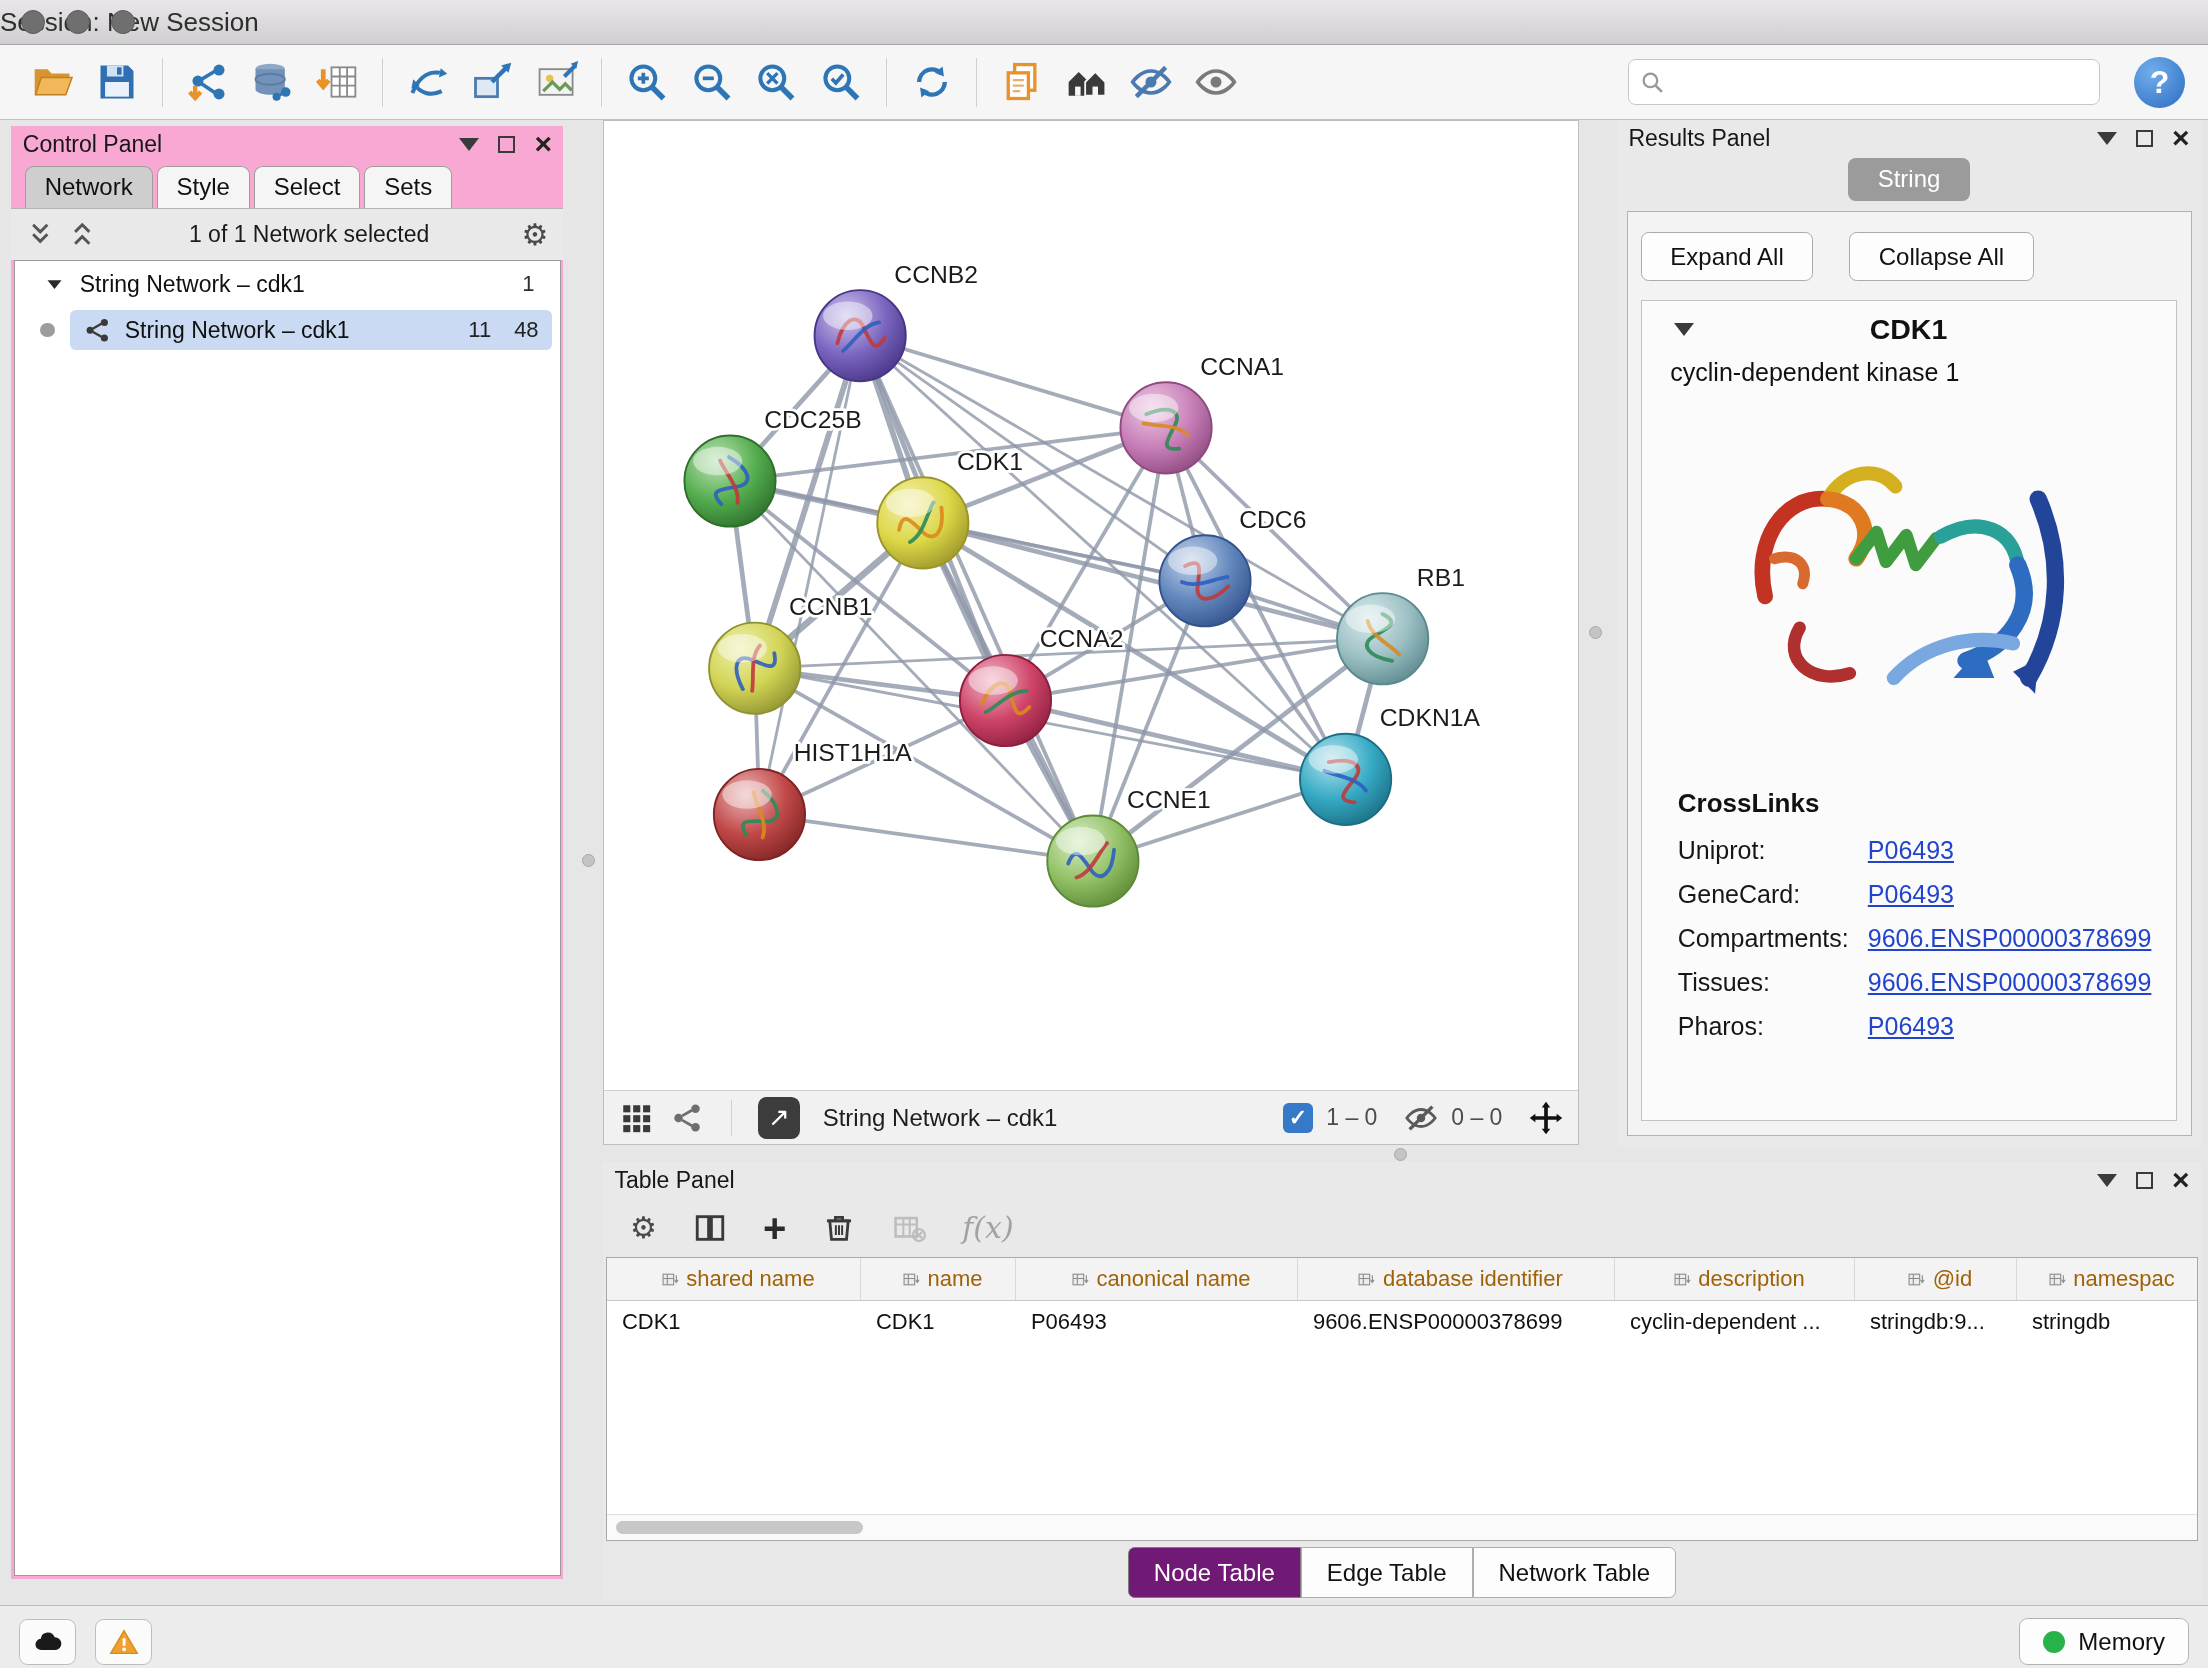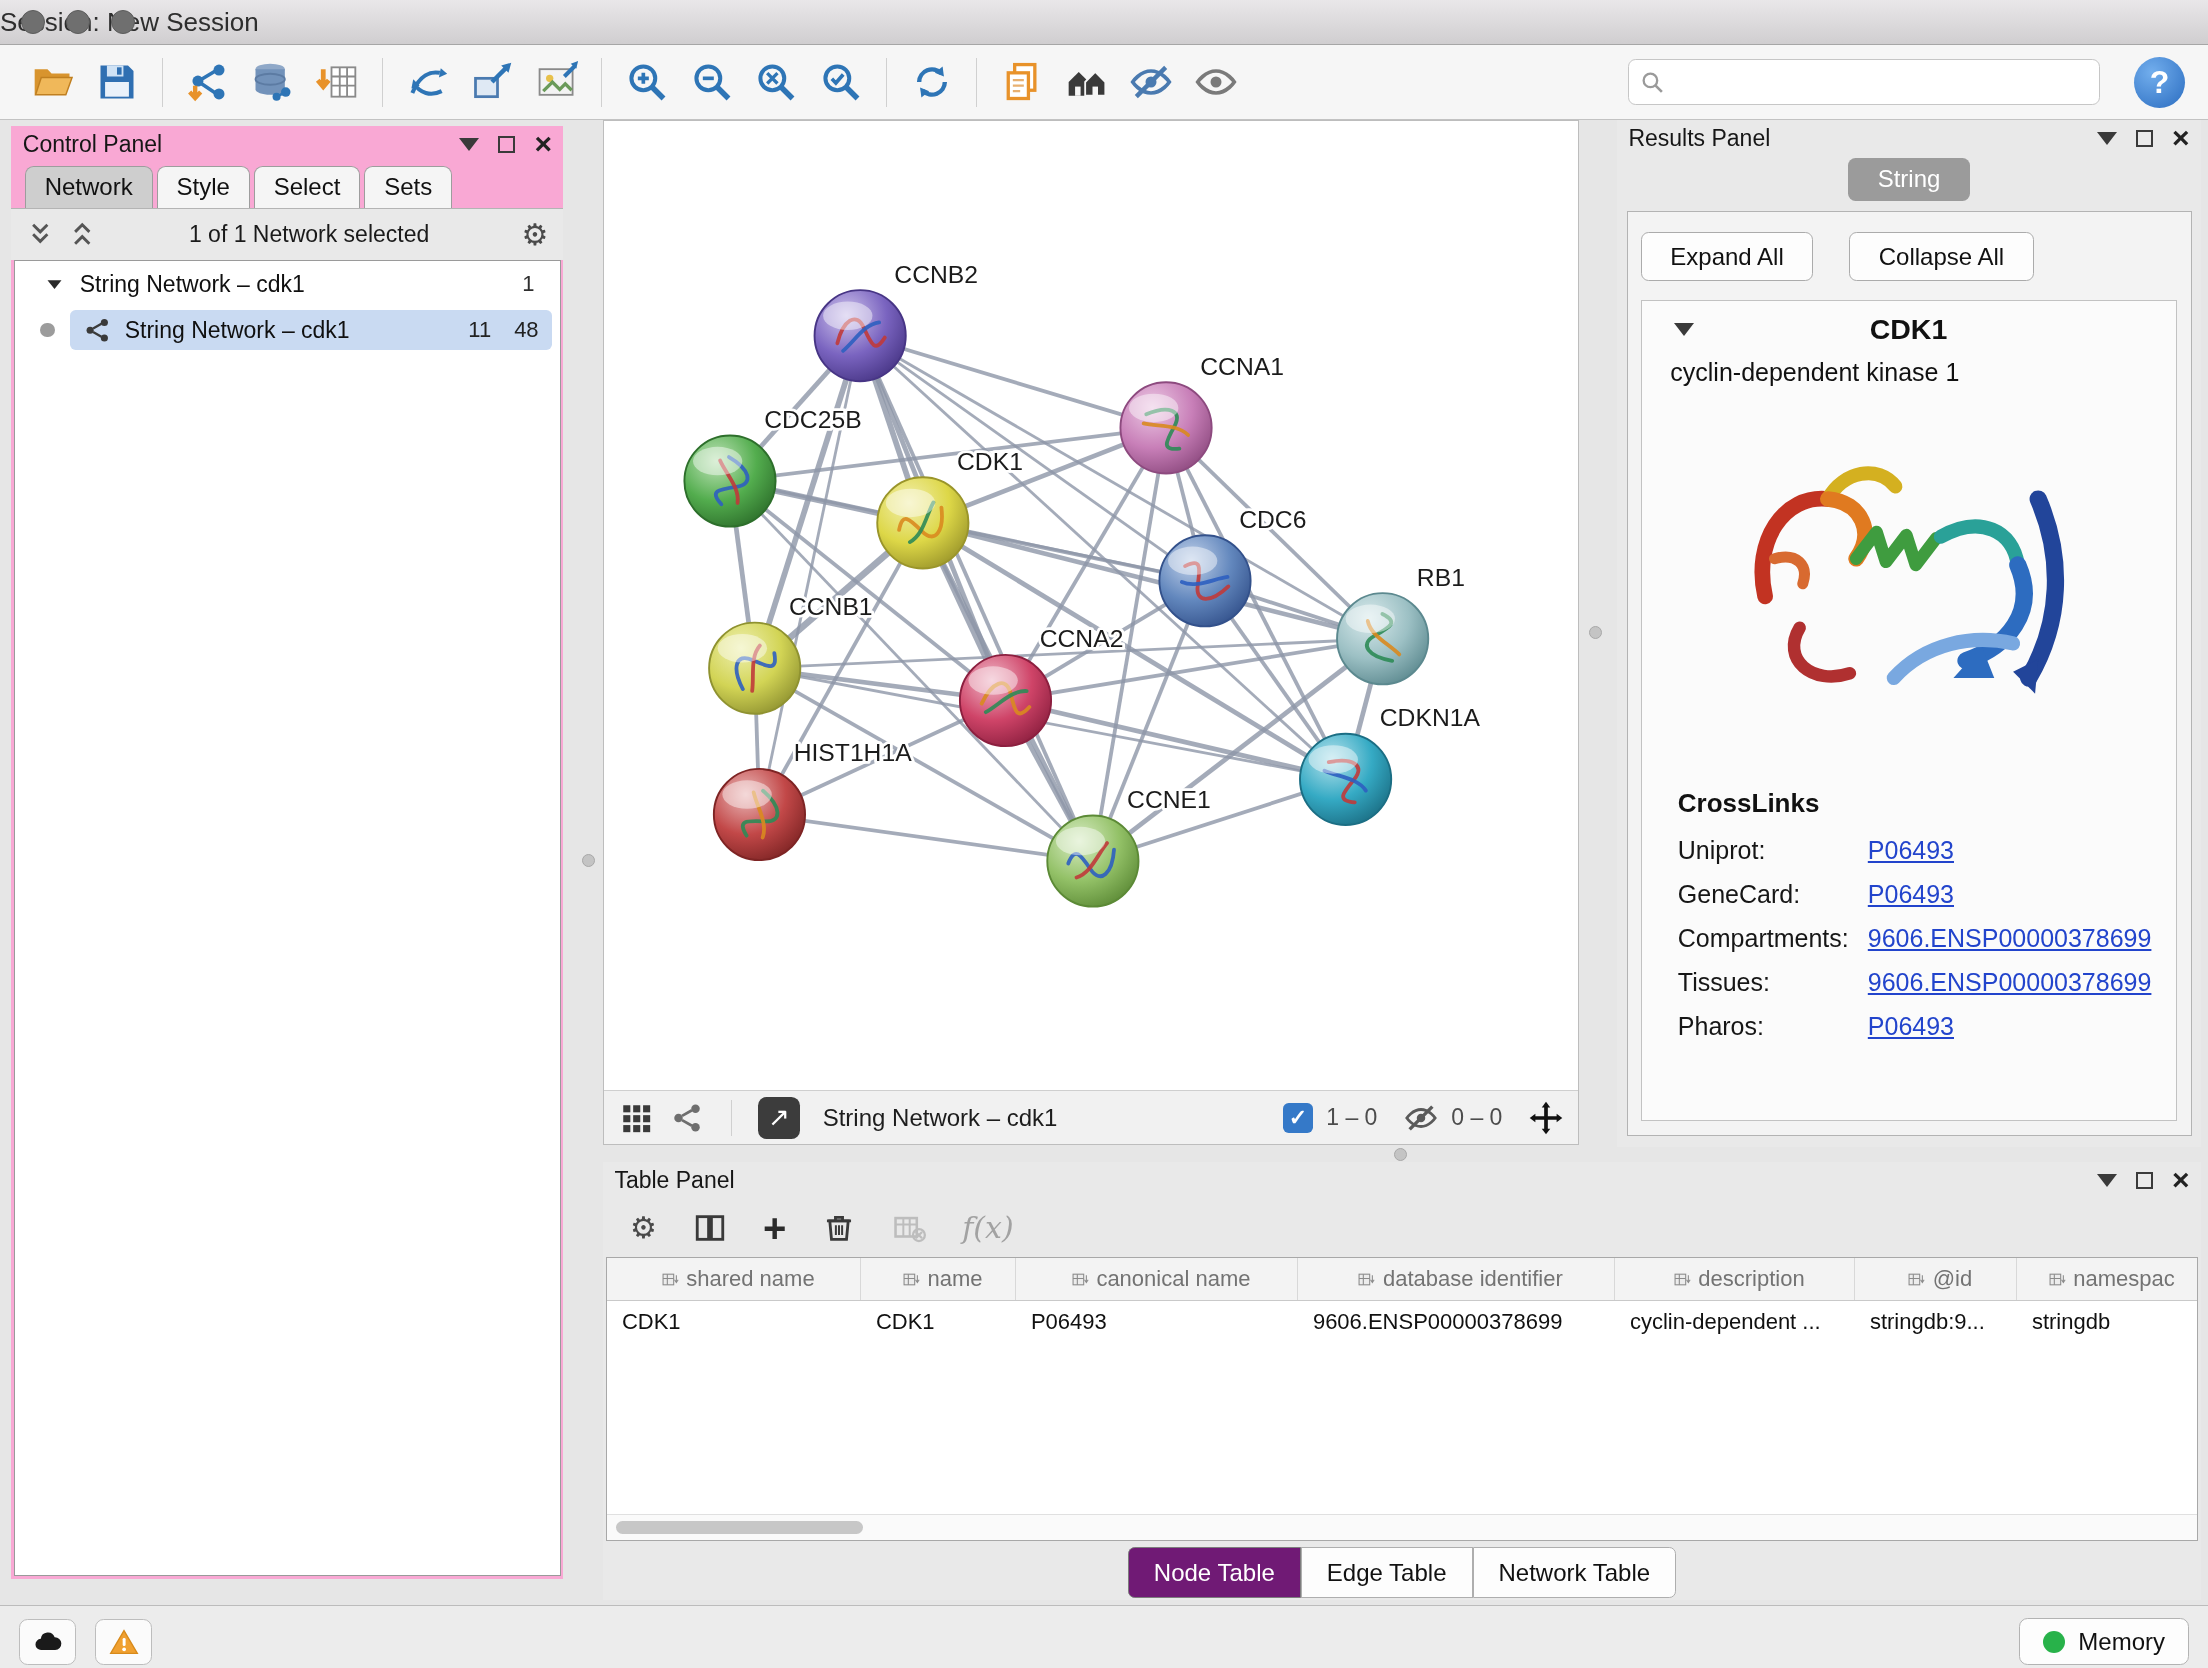--- a/index.html
+++ b/index.html
@@ -88,21 +88,21 @@
   .cl-label{width:190px;color:#161616;flex:none;}
   .cl-link{color:#2244cc;text-decoration:underline;cursor:pointer;}
   
   .table-panel{position:absolute;left:603px;top:1162px;width:1598px;height:438px;display:flex;flex-direction:column;background:#e9e9e9;}
   .tp-toolbar{height:59px;display:flex;align-items:center;gap:36px;padding:0 27px;flex:none;}
   .tp-ic svg{width:34px;height:34px;display:block;}
   .tp-plus{font-size:40px;font-weight:bold;color:#2b2b2b;line-height:1;}
   .tp-fx{font-family:"DejaVu Serif",serif;font-style:italic;font-size:30px;color:#a2a2a2;}
   .tp-table-wrap{flex:1;background:#fff;border:1px solid #a8a8a8;margin:0 2.9px;display:flex;flex-direction:column;overflow:hidden;}
   .tp-head{display:flex;height:42px;background:#f3f3f3;border-bottom:1px solid #c9c9c9;flex:none;}
-  .th{display:flex;align-items:center;gap:7.6px;padding-left:9.5px;font-size:22px;color:#737373;
+  .th{display:flex;align-items:center;gap:7.6px;padding-left:9.5px;font-size:22px;color:#a16207;
     border-right:1px solid #d8d8d8;box-sizing:border-box;overflow:hidden;white-space:nowrap;justify-content:center;}
   .tp-row{display:flex;height:42px;align-items:center;flex:none;}
   .td{padding-left:15px;font-size:22px;color:#111;box-sizing:border-box;overflow:hidden;white-space:nowrap;}
   .c0{width:254px;} .c1{width:155px;} .c2{width:282px;} .c3{width:317px;} .c4{width:240px;} .c5{width:162px;} .c6{flex:1;border-right:none;}
   .tp-hscroll{margin-top:auto;height:25px;border-top:1px solid #e0e0e0;background:#fafafa;position:relative;flex:none;}
   .tp-thumb{position:absolute;left:9.5px;top:5.7px;width:247px;height:13.3px;border-radius:7.6px;background:#c7c7c7;}
   .tp-tabs{height:55px;display:flex;justify-content:center;align-items:center;flex:none;margin-top:3.8px;}
   .tp-tab{font-size:24px;padding:10.5px 25px;border:1px solid #aeaeae;background:#fdfdfd;color:#111;}
   .tp-tab:first-child{border-radius:6.7px 0 0 6.7px;}
   .tp-tab:last-child{border-radius:0 6.7px 6.7px 0;}

